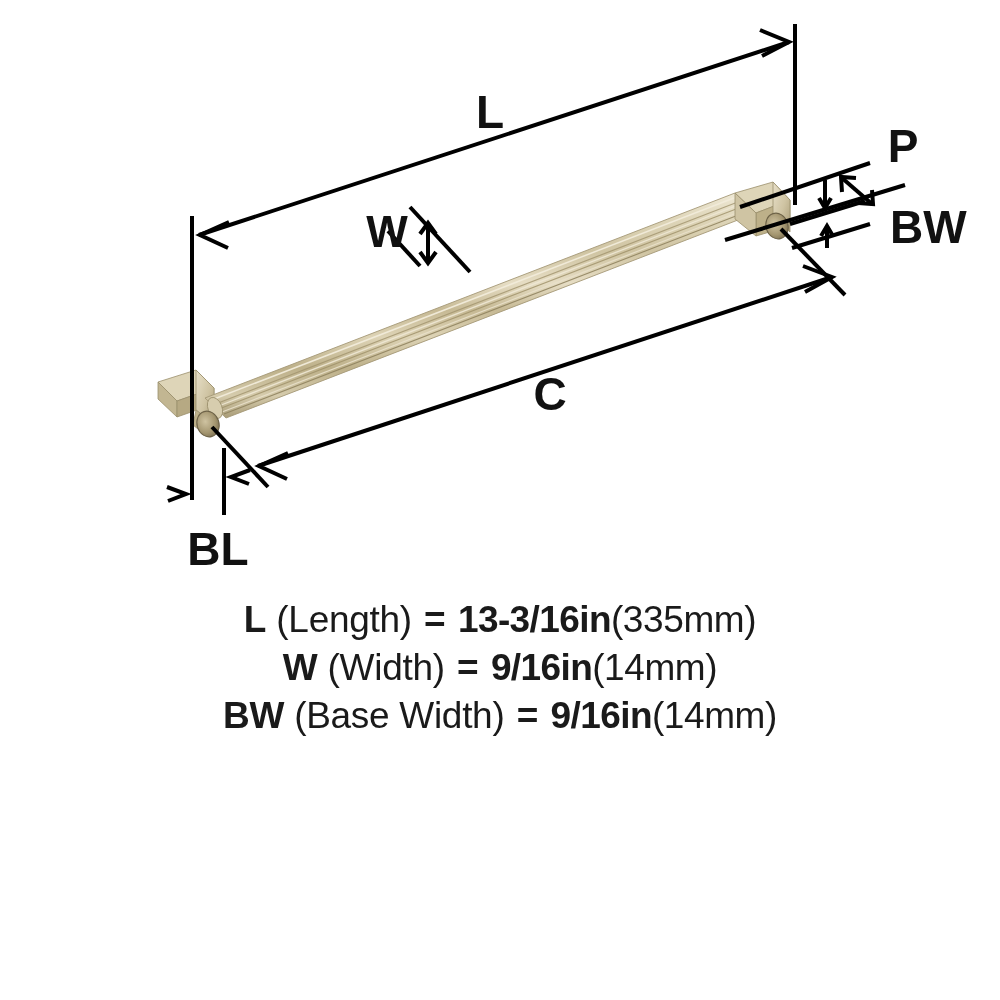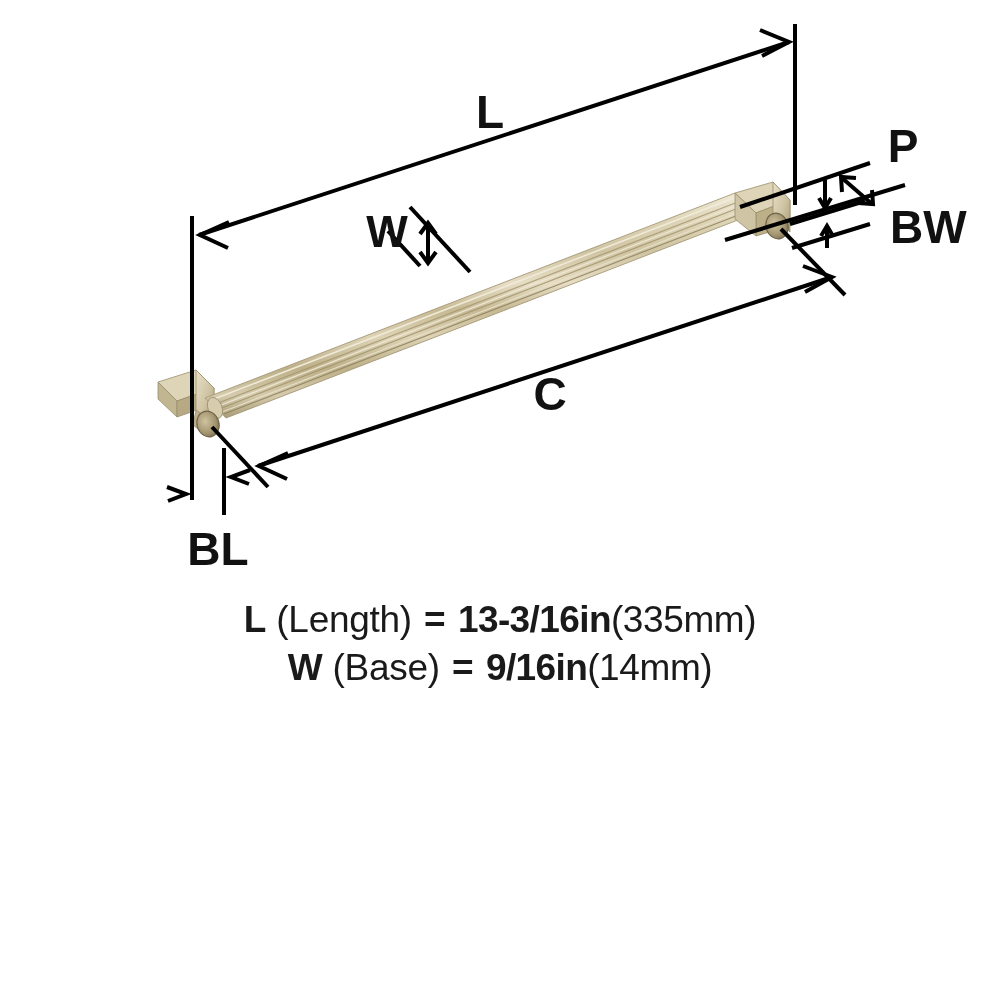--- a/index.html
+++ b/index.html
@@ -231,23 +231,29 @@
 
     <div class="spec-row">
       <span class="code">L</span>
       <span class="descr">(Length)</span>
       <span class="eq">=</span>
       <span class="imperial">13-3/16in</span><span class="metric">(335mm)</span>
     </div>
 
     <div class="spec-row">
       <span class="code">W</span>
-      <span class="descr">(Base)</span>
+      <span class="descr">(Width)</span>
       <span class="eq">=</span>
       <span class="imperial">9/16in</span><span class="metric">(14mm)</span>
     </div>
 
 
 
 
+    <div class="spec-row">
+      <span class="code">BW</span>
+      <span class="descr">(Base Width)</span>
+      <span class="eq">=</span>
+      <span class="imperial">9/16in</span><span class="metric">(14mm)</span>
+    </div>
 
   </div>
 </div>
 
 </body></html>

